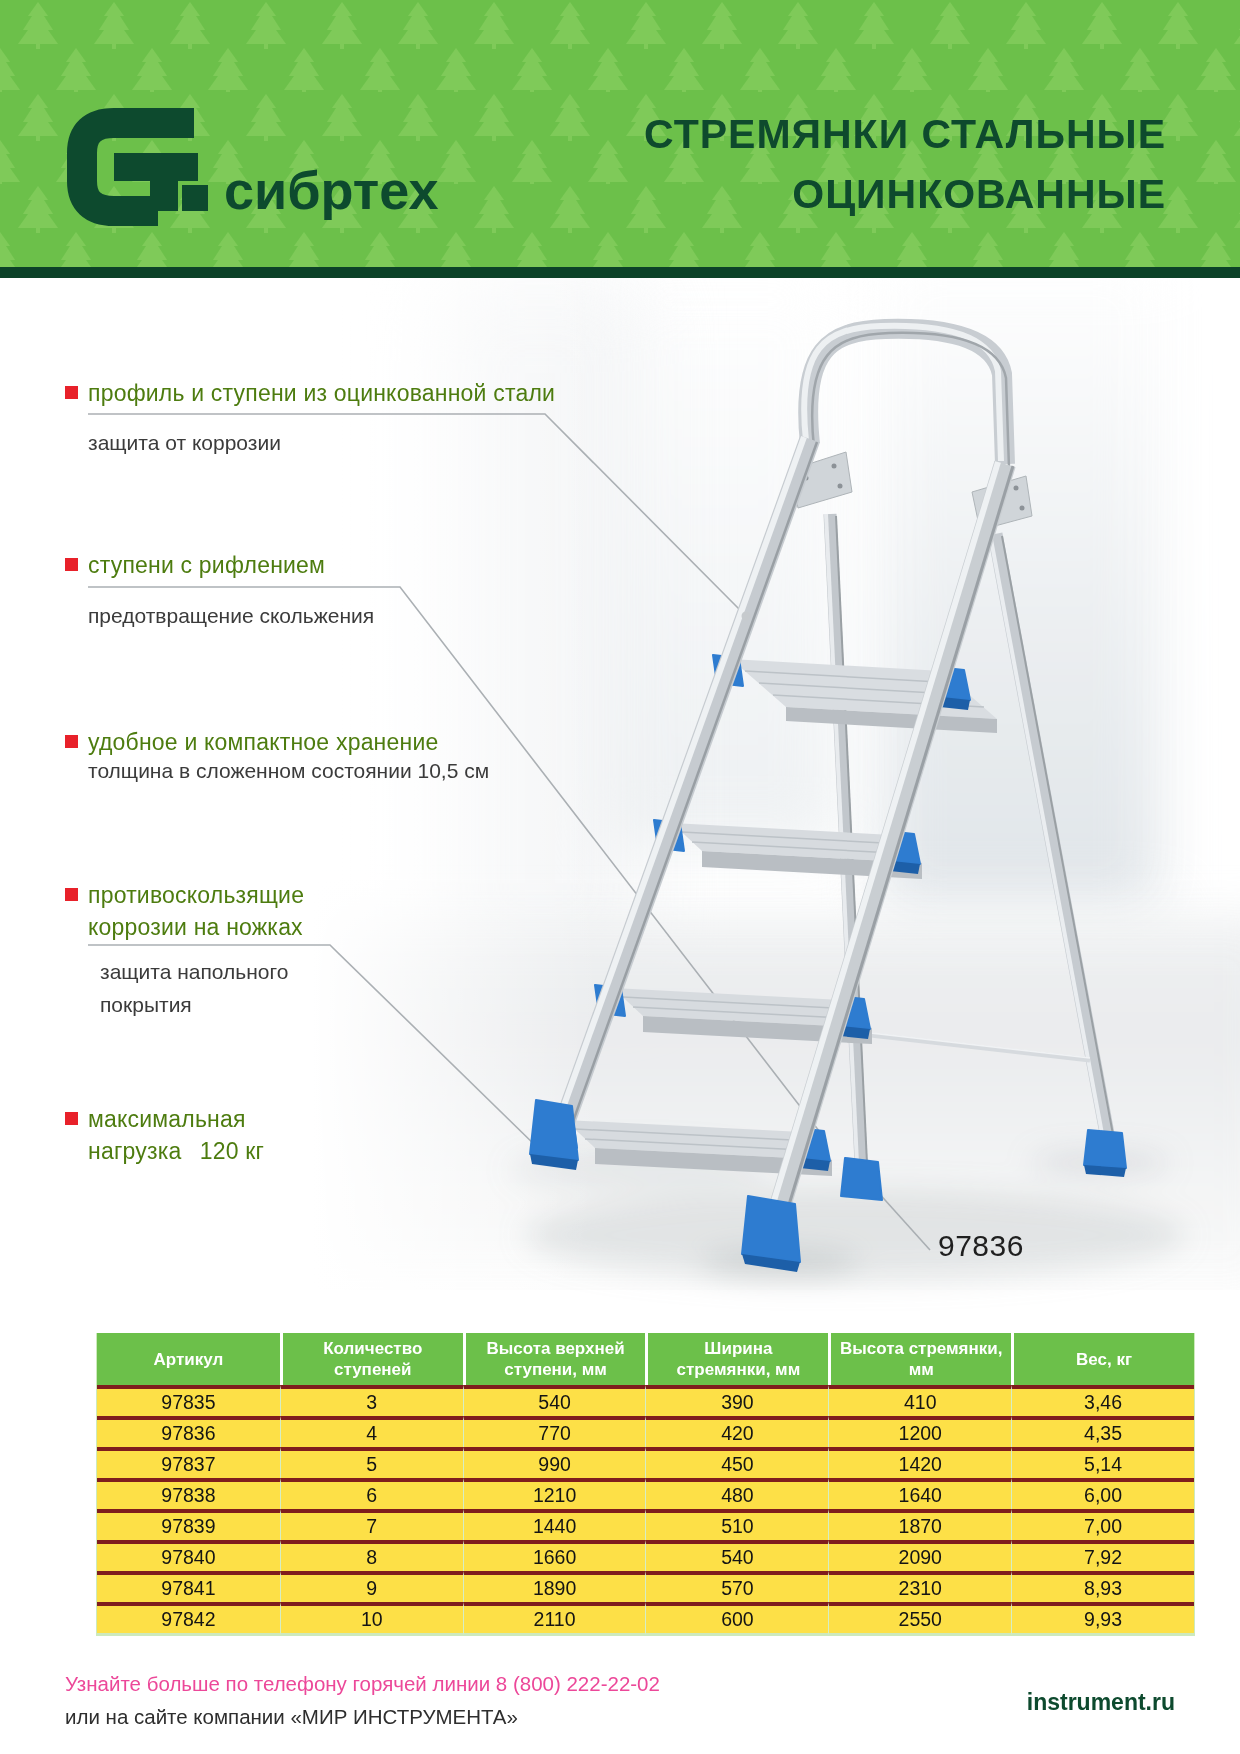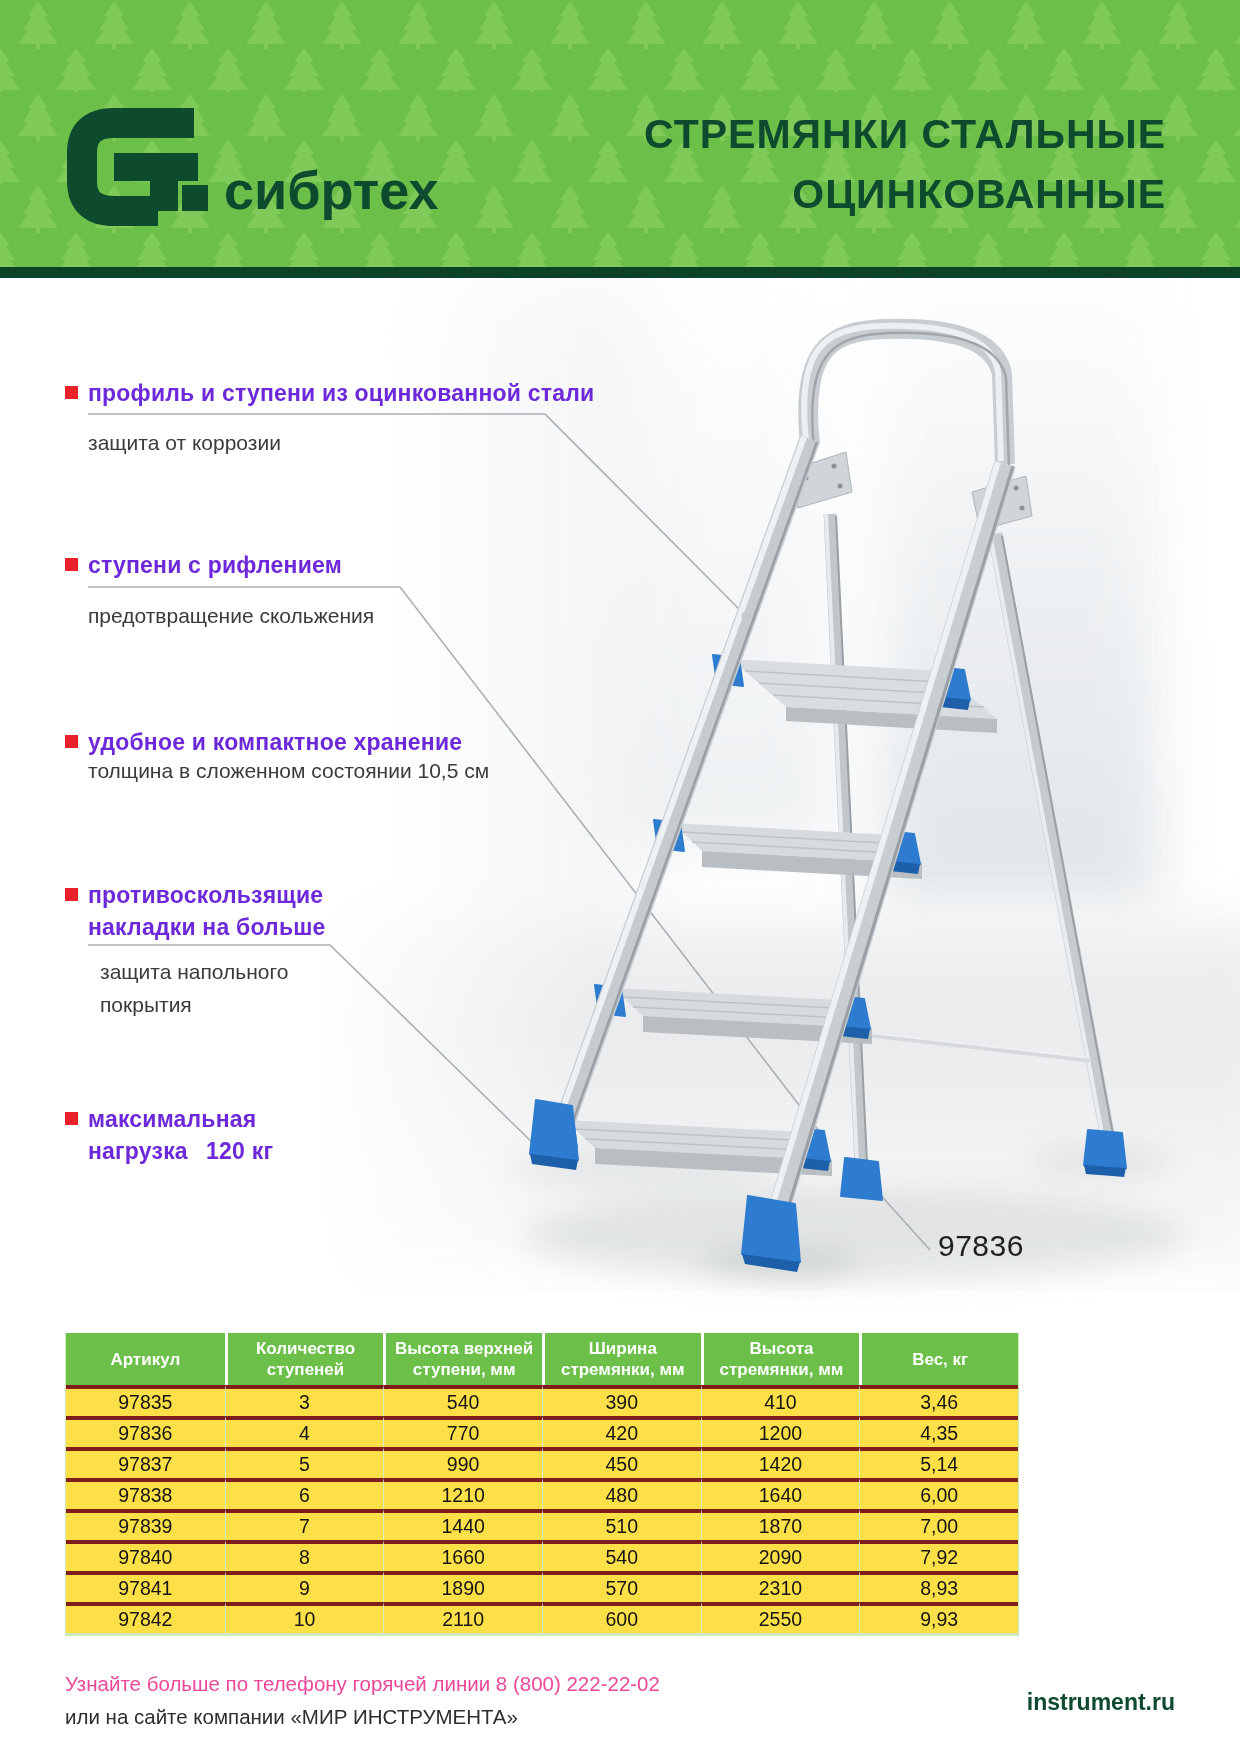--- a/index.html
+++ b/index.html
@@ -23,32 +23,32 @@
         filter:blur(40px);opacity:.55;}
   .floor{position:absolute;left:-40px;top:640px;width:1320px;height:380px;
         background:linear-gradient(180deg,#eef0f1,#e8eaec 30%,#f6f7f7 85%,#fdfdfd);
         filter:blur(24px);opacity:.9;}
   .fadeL{position:absolute;left:0;top:0;width:600px;height:1012px;
         background:linear-gradient(90deg,#ffffff 52%,rgba(255,255,255,0));}
   .scene{position:absolute;left:0;top:0;width:1240px;height:1754px;pointer-events:none;}
 
   
   .fsq{position:absolute;width:13px;height:13px;background:#e8212a;}
-  .f-title{position:absolute;font-weight:bold;font-size:23px;line-height:32px;color:#6d28d9;letter-spacing:.2px;white-space:nowrap;}
+  .f-title{position:absolute;font-weight:normal;font-size:23px;line-height:32px;color:#4d7c0f;letter-spacing:.2px;white-space:nowrap;}
   .f-sub{position:absolute;font-size:21px;line-height:33px;color:#3b3b3b;white-space:nowrap;}
   .line{display:block;}
   .line:empty{display:none;}
 
   
   .code-label{position:absolute;left:938px;top:1229px;font-size:30px;color:#1f1f1f;letter-spacing:.5px;}
 
   
   .table-wrap{position:absolute;left:65px;top:1333px;width:1110px;}
-  table.spec{border-collapse:separate;border-spacing:0;table-layout:fixed;width:954px;
-             border:1px solid #cdeabc;border-top:none;}
+  table.spec{border-collapse:separate;border-spacing:0;table-layout:fixed;width:1099px;
+             border:1px solid #cdeabc;border-top:none;margin-left:31px;}
   table.spec thead th{background:#6cc04a;color:#ffffff;font-weight:bold;font-size:17px;line-height:21px;
              height:52px;vertical-align:middle;text-align:center;border-left:3px solid #ffffff;padding:0 8px;}
   table.spec thead th:first-child{border-left:none;}
   table.spec tbody td{text-align:center;font-size:19.5px;color:#141414;height:27px;background:#fde047;
              border-left:1px solid #d5eec6;border-top:4px solid #7f1d1d;padding:0;}
   table.spec tbody td:first-child{border-left:none;}
   table.spec tbody tr:last-child td{border-bottom:2px solid #cde9bc;}
 
   
   .footer-line1{position:absolute;left:65px;top:1672px;font-size:20.5px;color:#ec4899;}
@@ -251,21 +251,21 @@
 
   </div>
   <div class="f-sub" style="left:88px;top:754px;">
     <span class="line">толщина в сложенном состоянии 10,5 см</span>
 
   </div>
 
   <div class="fsq" style="left:65px;top:888px;"></div>
   <div class="f-title" style="left:88px;top:879px;">
     <span class="line">противоскользящие</span>
-    <span class="line">накладки на больше</span>
+    <span class="line">коррозии на ножках</span>
   </div>
   <div class="f-sub" style="left:100px;top:955px;">
     <span class="line">защита напольного</span>
     <span class="line">покрытия</span>
   </div>
 
   <div class="fsq" style="left:65px;top:1112px;"></div>
   <div class="f-title" style="left:88px;top:1103px;">
     <span class="line">максимальная</span>
     <span class="line">нагрузка  120 кг</span>

